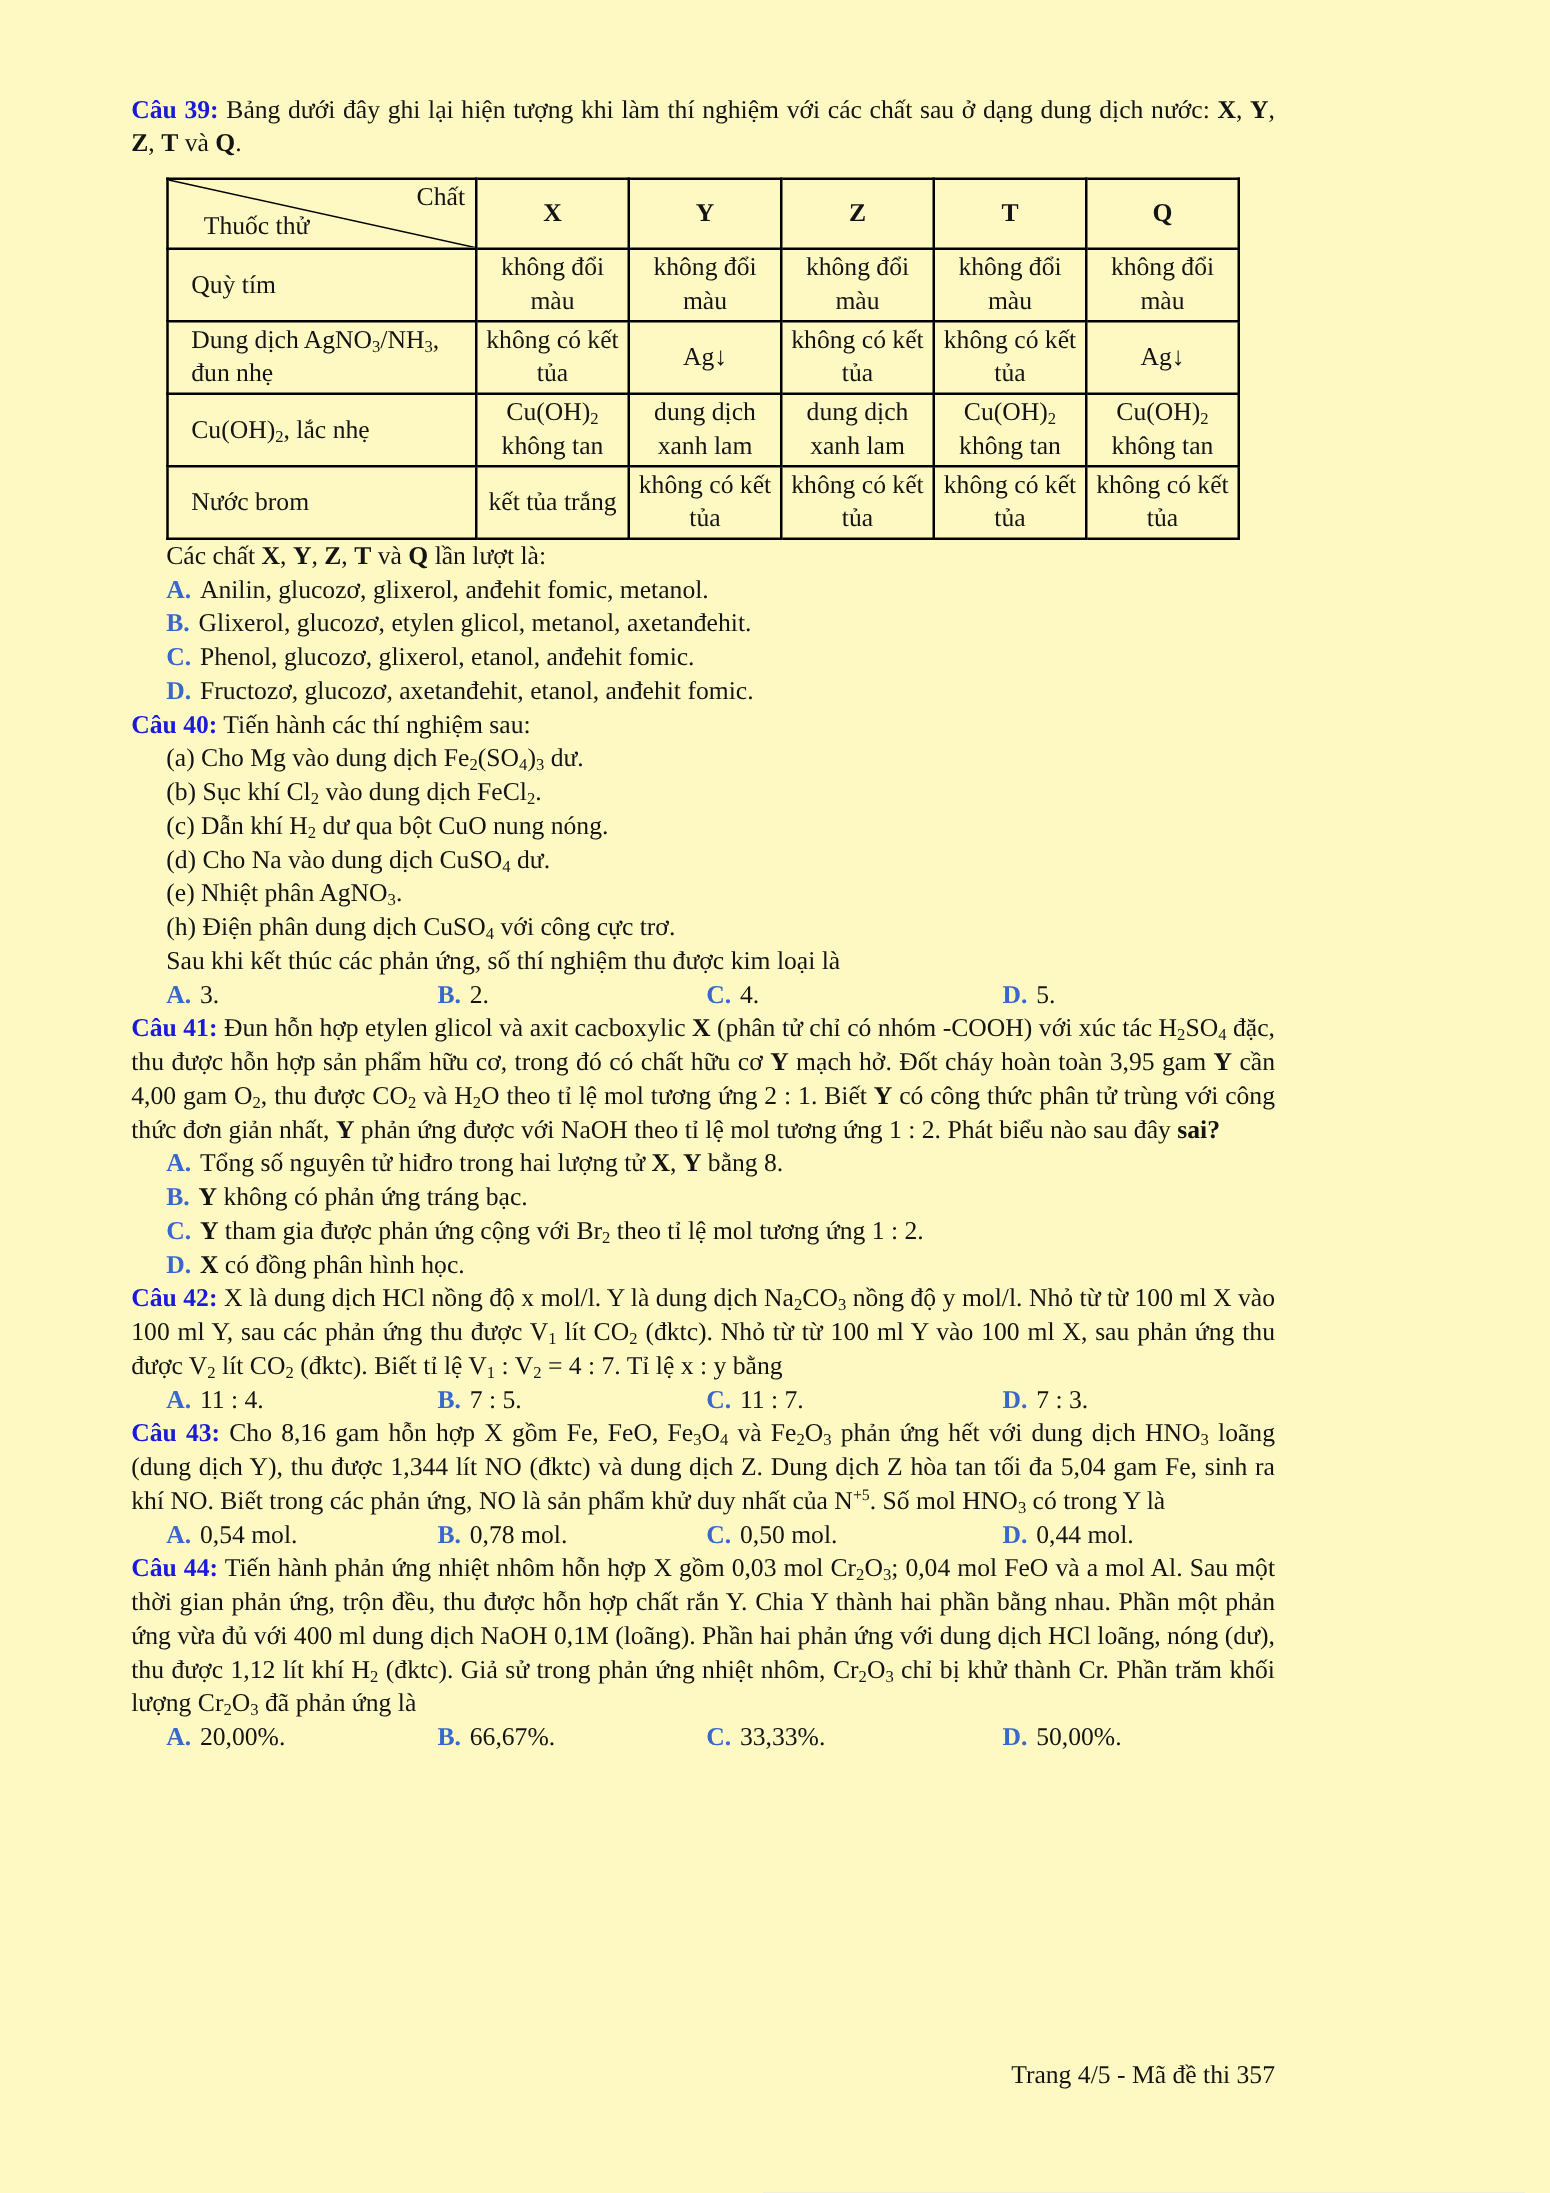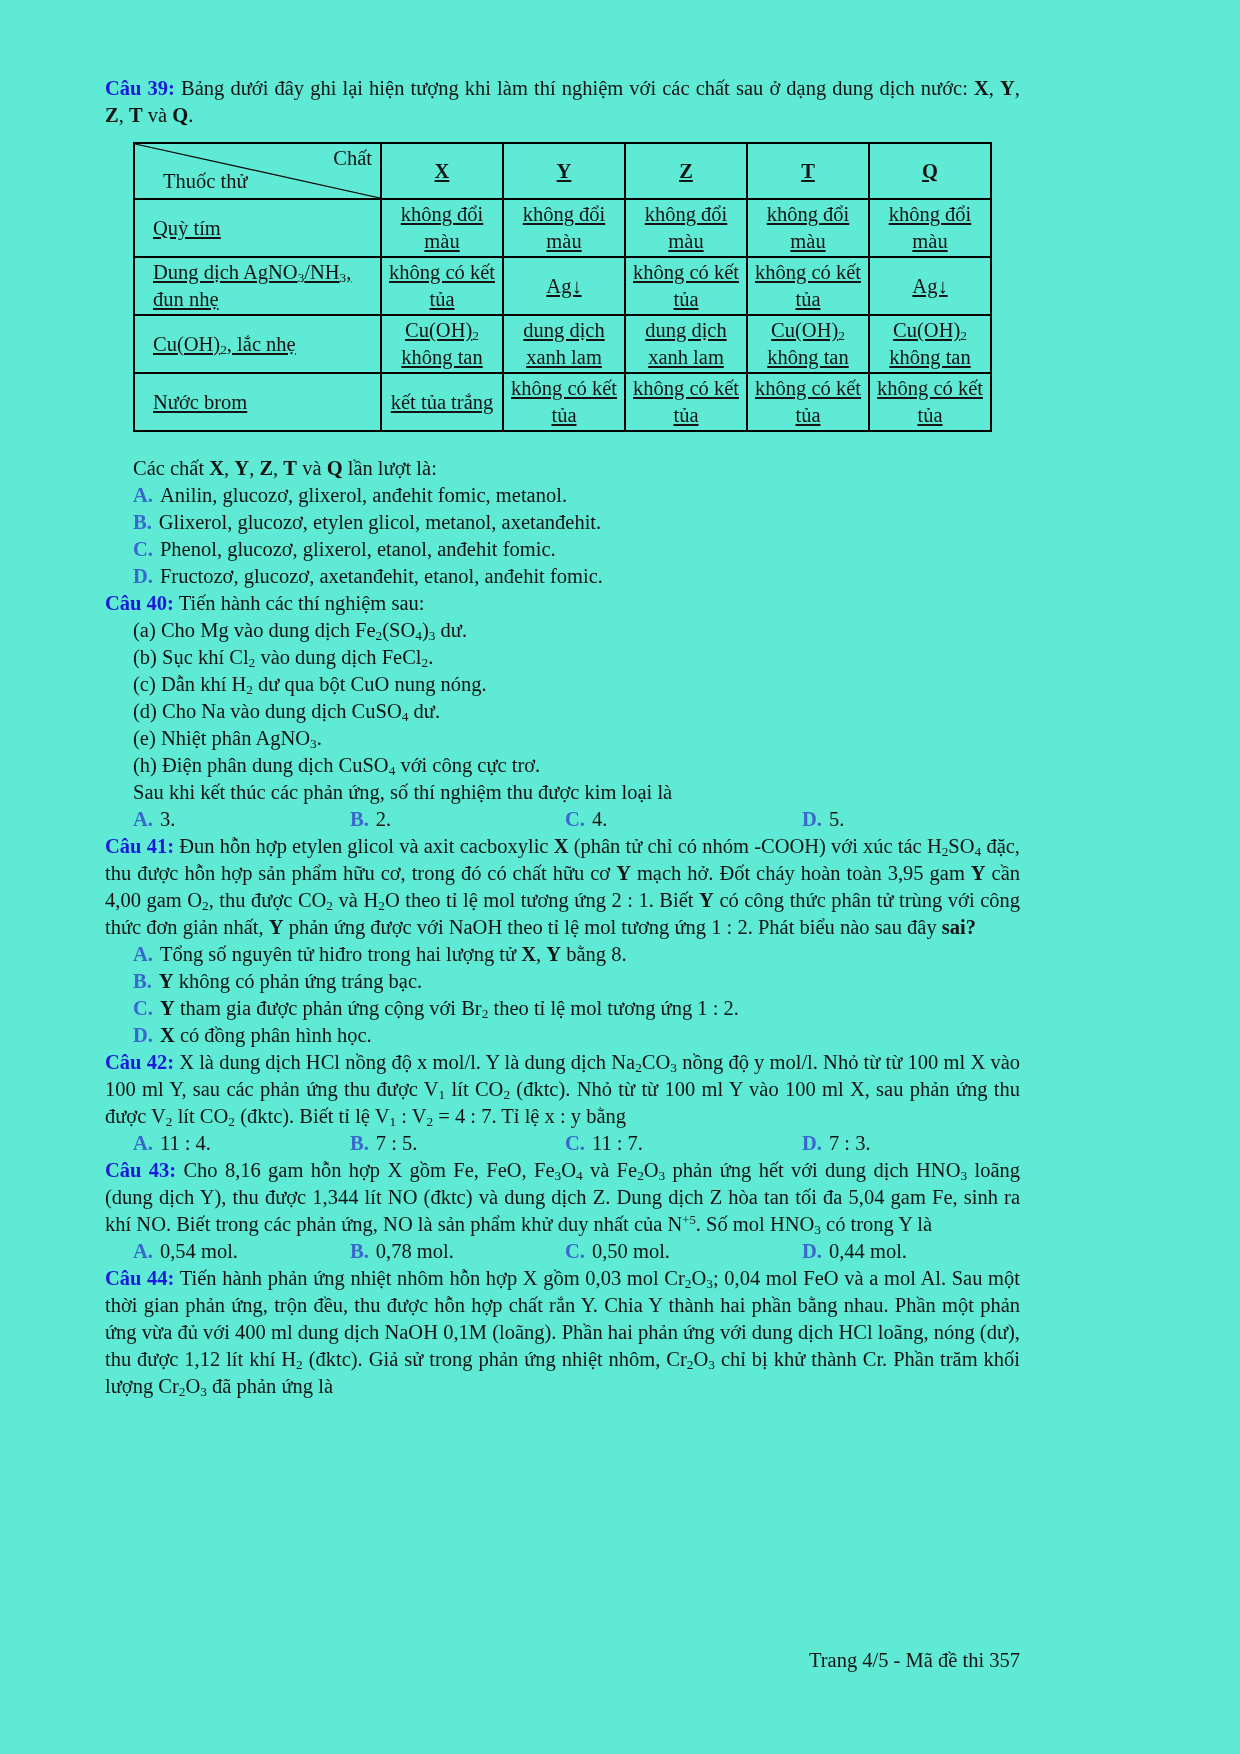--- a/index.html
+++ b/index.html
@@ -1,40 +1,40 @@
 <!DOCTYPE html>
 <html><head>
 <meta charset="utf-8">
 <style>
   html,body{margin:0;padding:0;background:#e8e8e8;}
   .page{
     position:relative;
     width:1240px;height:1754px;
-    background:#5eead4;
+    background:#fef9c3;
     font-family:"Liberation Serif","DejaVu Serif",serif;
     font-size:20.5px;line-height:27px;color:#141414;
     overflow:hidden;
     margin:0 auto;
   }
   .content{position:absolute;left:105px;top:75px;width:915px;}
   p{margin:0;text-align:justify;}
   .indent{padding-left:28px;text-align:left;}
   .qlabel{color:#1a1ad9;font-weight:700;}
   .letter{color:#3a67cd;font-weight:700;padding-right:7px;}
   .b{font-weight:700;}
   sub{font-size:0.65em;vertical-align:-0.25em;line-height:0;}
   sup{font-size:0.62em;vertical-align:0.55em;line-height:0;}
   .opt-row{display:flex;padding-left:28px;text-align:left;}
   .opt-row .opt:nth-child(1){width:217px;}
   .opt-row .opt:nth-child(2){width:215px;}
   .opt-row .opt:nth-child(3){width:225px;}
   .opt-row .opt:nth-child(4){flex:1;margin-left:12px;}
   table.test{
-    border-collapse:collapse;margin:13px 0 23px 28px;
-    width:857px;table-layout:fixed;text-decoration:underline;
+    border-collapse:collapse;margin:13px 0 0 28px;
+    width:857px;table-layout:fixed;
   }
   .test td,.test th{border:2px solid #000;padding:1px 6px;vertical-align:middle;}
   .test th{font-weight:700;text-align:center;}
   .test td.res{text-align:center;}
   .test td.rowhead{text-align:left;padding-left:18px;}
   .test tr{height:55px;}
   .test tr.hdr{height:56px;}
   .diag{position:relative;padding:0;overflow:hidden;}
   .diag svg{position:absolute;left:0;top:0;width:100%;height:100%;display:block;}
   .diag .top{position:absolute;top:1px;right:8px;}
@@ -156,18 +156,24 @@
       <div class="opt-row">
         <span class="opt"><span class="letter">A.</span><span><span>0,54 mol.</span></span></span>
         <span class="opt"><span class="letter">B.</span><span><span>0,78 mol.</span></span></span>
         <span class="opt"><span class="letter">C.</span><span><span>0,50 mol.</span></span></span>
         <span class="opt"><span class="letter">D.</span><span><span>0,44 mol.</span></span></span>
       </div>
     </div>
 
     <div>
       <p><span class="qlabel">Câu 44:</span><span><span> Tiến hành phản ứng nhiệt nhôm hỗn hợp X gồm 0,03 mol Cr</span><sub>2</sub><span>O</span><sub>3</sub><span>; 0,04 mol FeO và a mol Al. Sau một thời gian phản ứng, trộn đều, thu được hỗn hợp chất rắn Y. Chia Y thành hai phần bằng nhau. Phần một phản ứng vừa đủ với 400 ml dung dịch NaOH 0,1M (loãng). Phần hai phản ứng với dung dịch HCl loãng, nóng (dư), thu được 1,12 lít khí H</span><sub>2</sub><span> (đktc). Giả sử trong phản ứng nhiệt nhôm, Cr</span><sub>2</sub><span>O</span><sub>3</sub><span> chỉ bị khử thành Cr. Phần trăm khối lượng Cr</span><sub>2</sub><span>O</span><sub>3</sub><span> đã phản ứng là</span></span></p>
+      <div class="opt-row">
+        <span class="opt"><span class="letter">A.</span><span><span>20,00%.</span></span></span>
+        <span class="opt"><span class="letter">B.</span><span><span>66,67%.</span></span></span>
+        <span class="opt"><span class="letter">C.</span><span><span>33,33%.</span></span></span>
+        <span class="opt"><span class="letter">D.</span><span><span>50,00%.</span></span></span>
+      </div>
     </div>
 
   </div>
 
   <div class="footer">Trang 4/5 - Mã đề thi 357</div>
 </div>
 
 </body></html>

